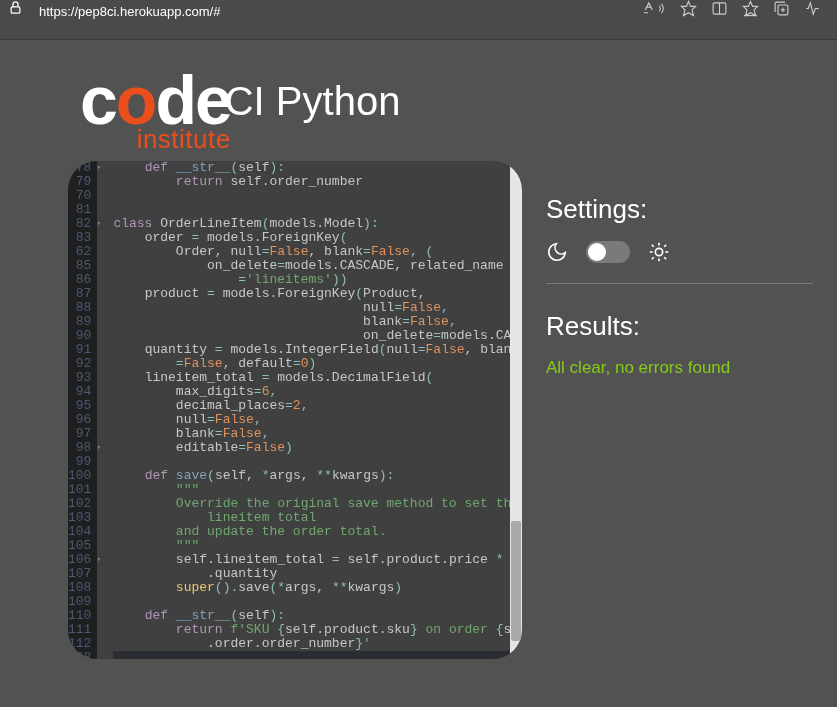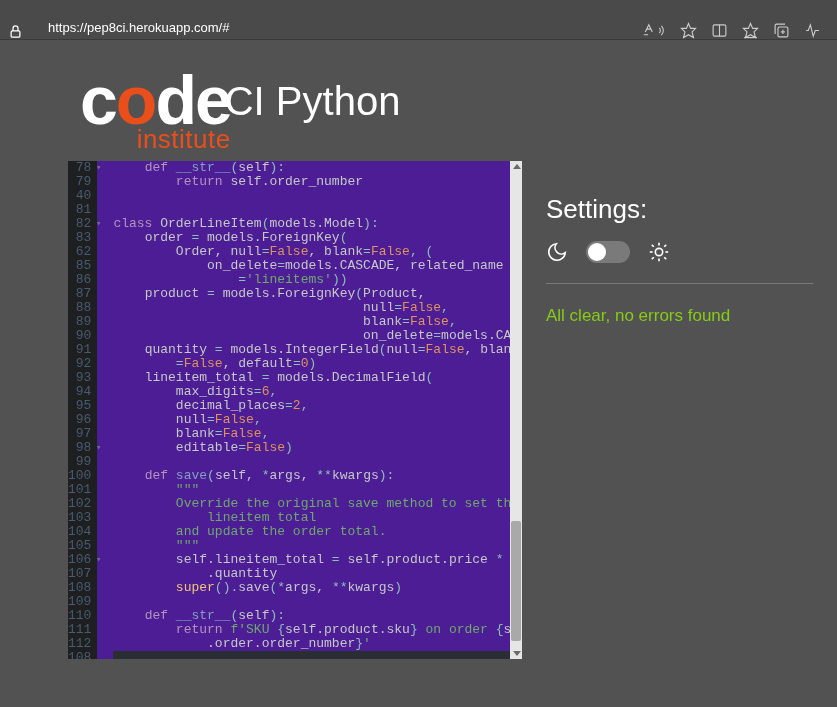--- a/index.html
+++ b/index.html
@@ -9,23 +9,23 @@
   background: #535252;
   font-family: -apple-system, BlinkMacSystemFont, "Segoe UI", Arial, sans-serif;
   overflow: hidden;
 }
 
 
 .browser-bar {
   height: 40px;
   background: #4a4a4a;
   display: flex;
-  align-items: flex-end;
+  align-items: flex-start;
   padding: 0 8px;
-  gap: 17px;
+  gap: 8px;
   border-bottom: 1px solid #3a3a3a;
 }
 .lock-icon { color: #fff; display:flex; align-items:center; }
 .url-bar {
   flex: 1;
   background: transparent;
   color: #fff;
   font-size: 13px;
   padding: 4px 8px;
 }
@@ -70,26 +70,27 @@
   display: flex;
   gap: 24px;
   padding: 20px 24px 0 68px;
 }
 
 
 .editor {
   position: relative;
   width: 454px;
   height: 498px;
-  background: #4c1d95;
+  background: #404040;
   font-family: Consolas, 'Courier New', monospace;
   font-size: 13px;
   line-height: 14px;
   display: flex;
   overflow: hidden;
+  border-radius: 29px;
 }
 .gutter {
   width: 50px;
   background: #1d1f21;
   color: #4a5a70;
   text-align: right;
   padding: 0 6px 0 0;
   user-select: none;
 }
 .gutter .line { height: 14px; position: relative; }
@@ -249,21 +250,21 @@
   <div class="app-title">
     <div>CI Python</div>
   </div>
 </div>
 
 <div class="main">
   <div class="editor">
     <div class="gutter" id="gutter">
         <div class="line">78<span class="fold">▾</span></div>
         <div class="line">79</div>
-        <div class="line">40</div>
+        <div class="line">70</div>
         <div class="line">81</div>
         <div class="line">82<span class="fold">▾</span></div>
         <div class="line">83</div>
         <div class="line">62</div>
         <div class="line">85</div>
         <div class="line">86</div>
         <div class="line">87</div>
         <div class="line">88</div>
         <div class="line">89</div>
         <div class="line">90</div>
@@ -315,15 +316,16 @@
             <line x1="12" y1="19" x2="12" y2="22"></line>
             <line x1="4.2" y1="4.2" x2="6.3" y2="6.3"></line>
             <line x1="17.7" y1="17.7" x2="19.8" y2="19.8"></line>
             <line x1="2" y1="12" x2="5" y2="12"></line>
             <line x1="19" y1="12" x2="22" y2="12"></line>
             <line x1="4.2" y1="19.8" x2="6.3" y2="17.7"></line>
             <line x1="17.7" y1="6.3" x2="19.8" y2="4.2"></line>
           </svg>
       </span>
     </div>
+    <div class="section-title">Results:</div>
     <div class="results-text">All clear, no errors found</div>
   </div>
 </div>
 
 </body></html>

